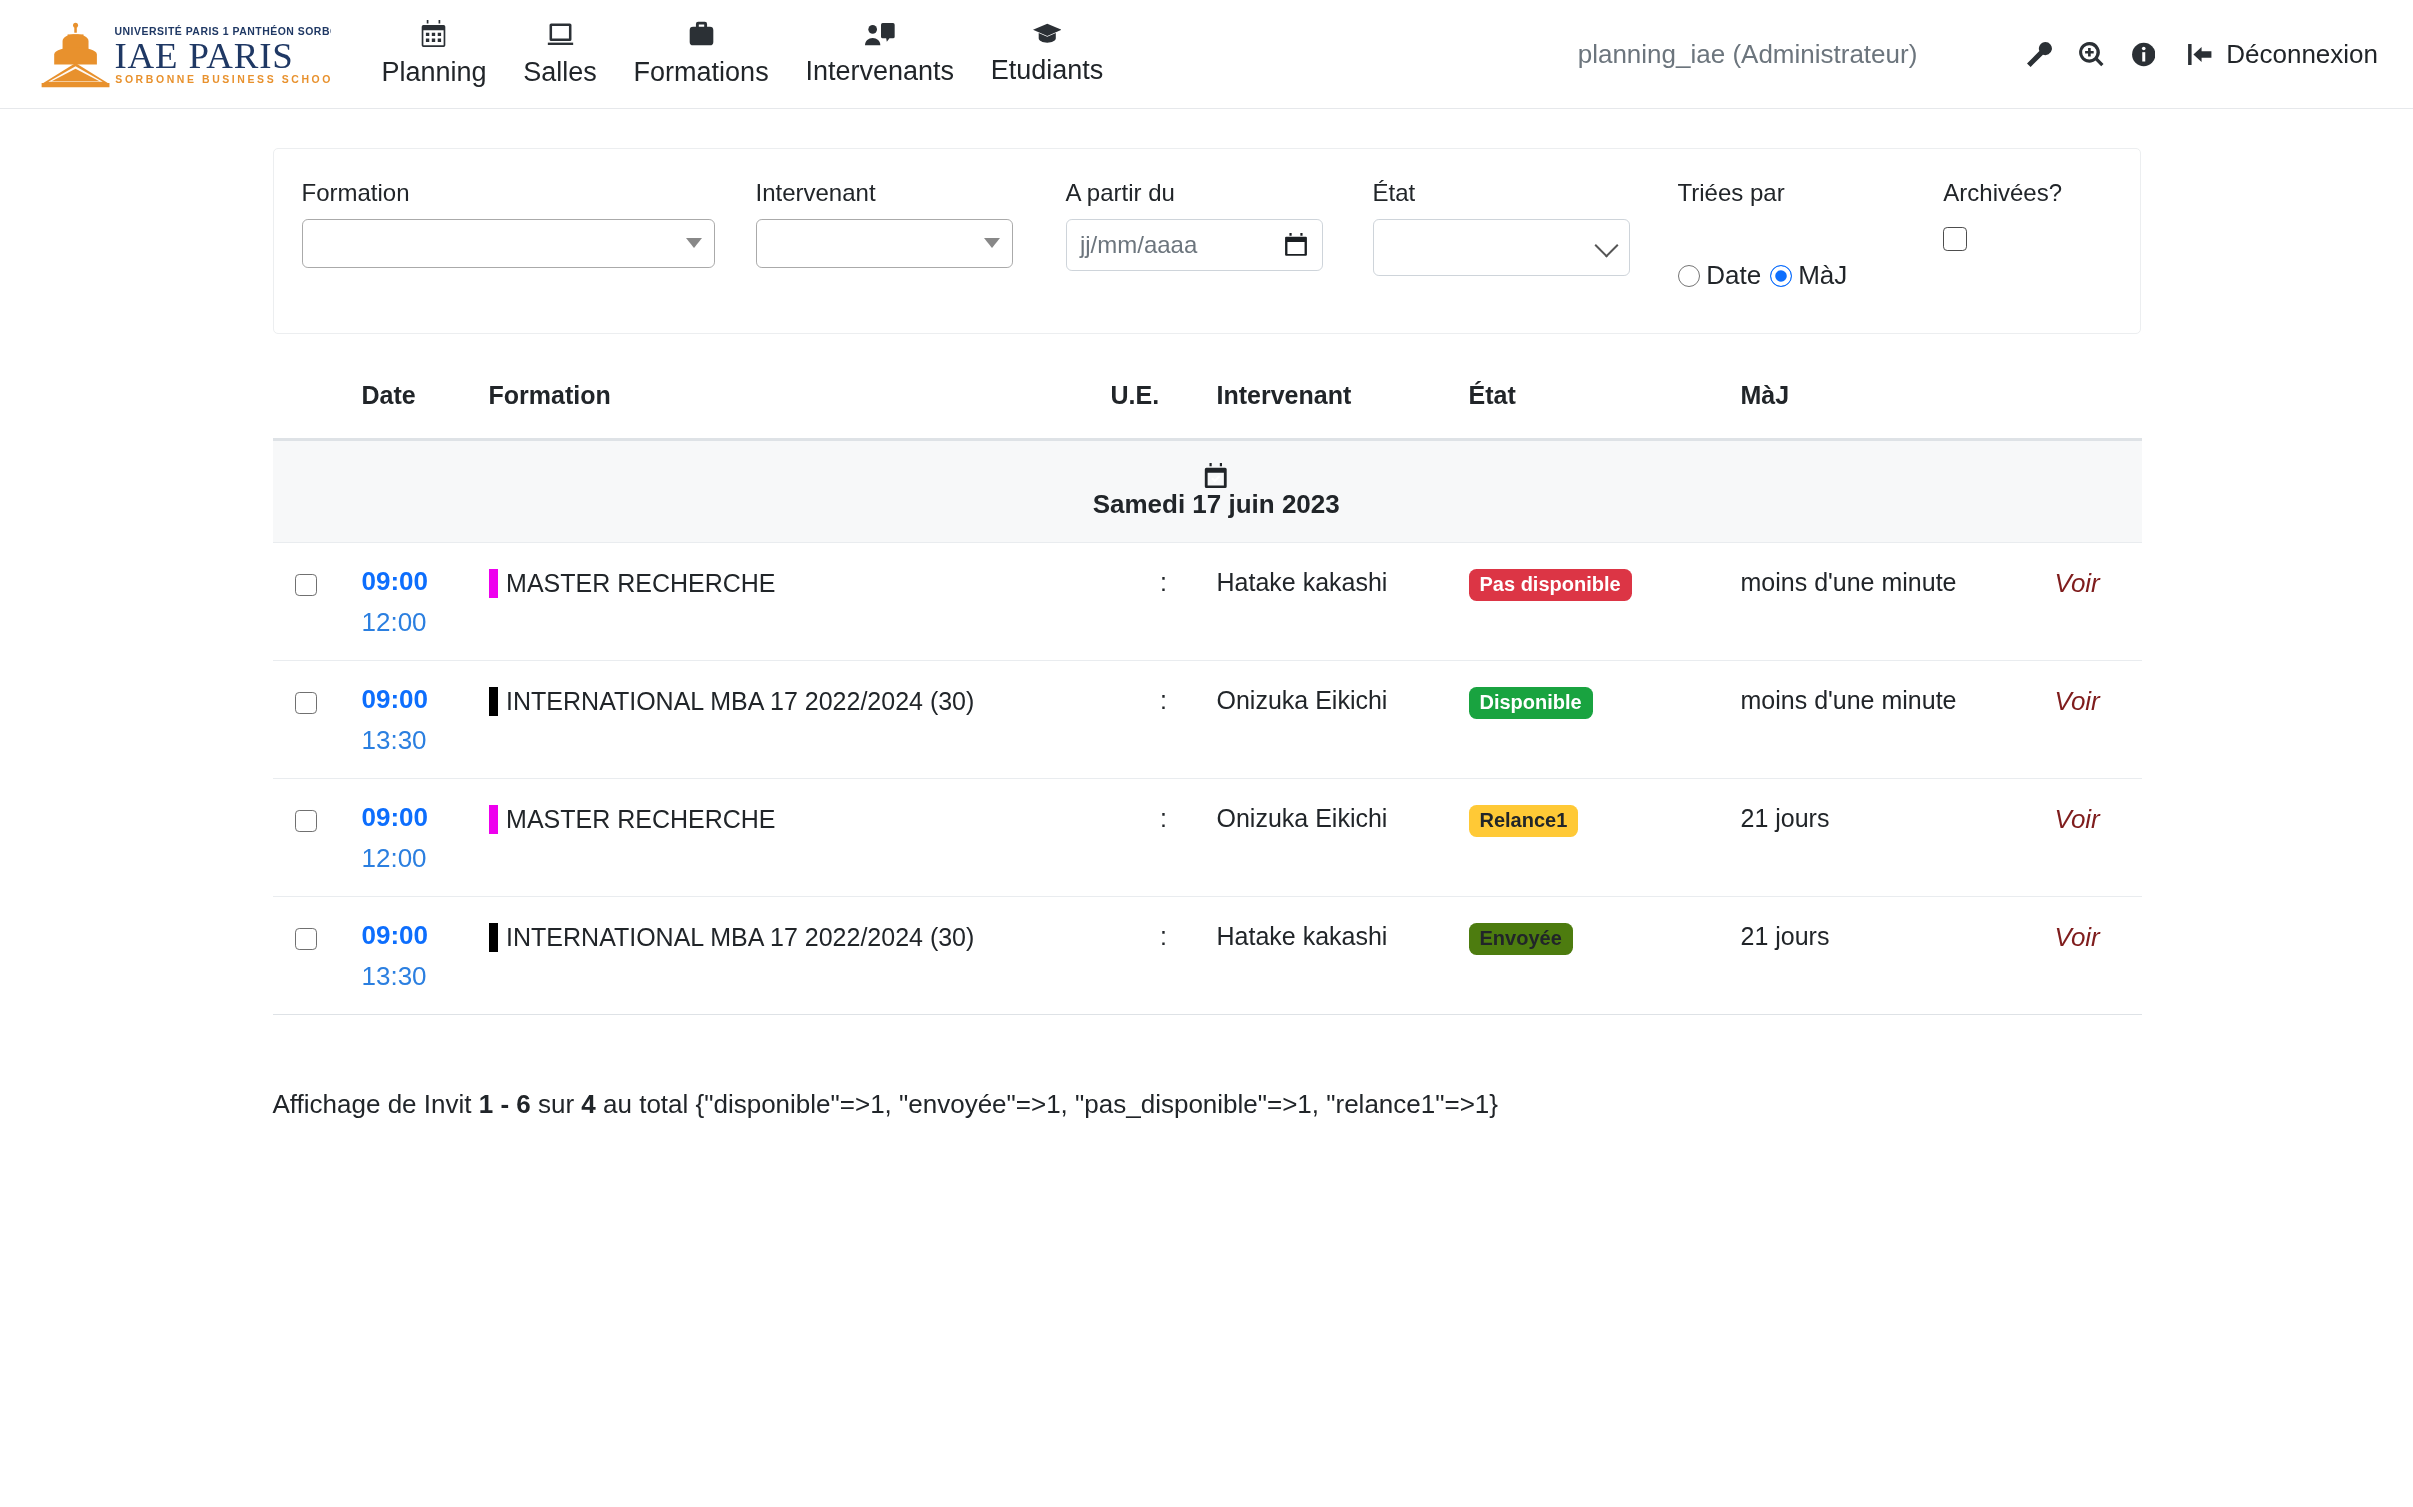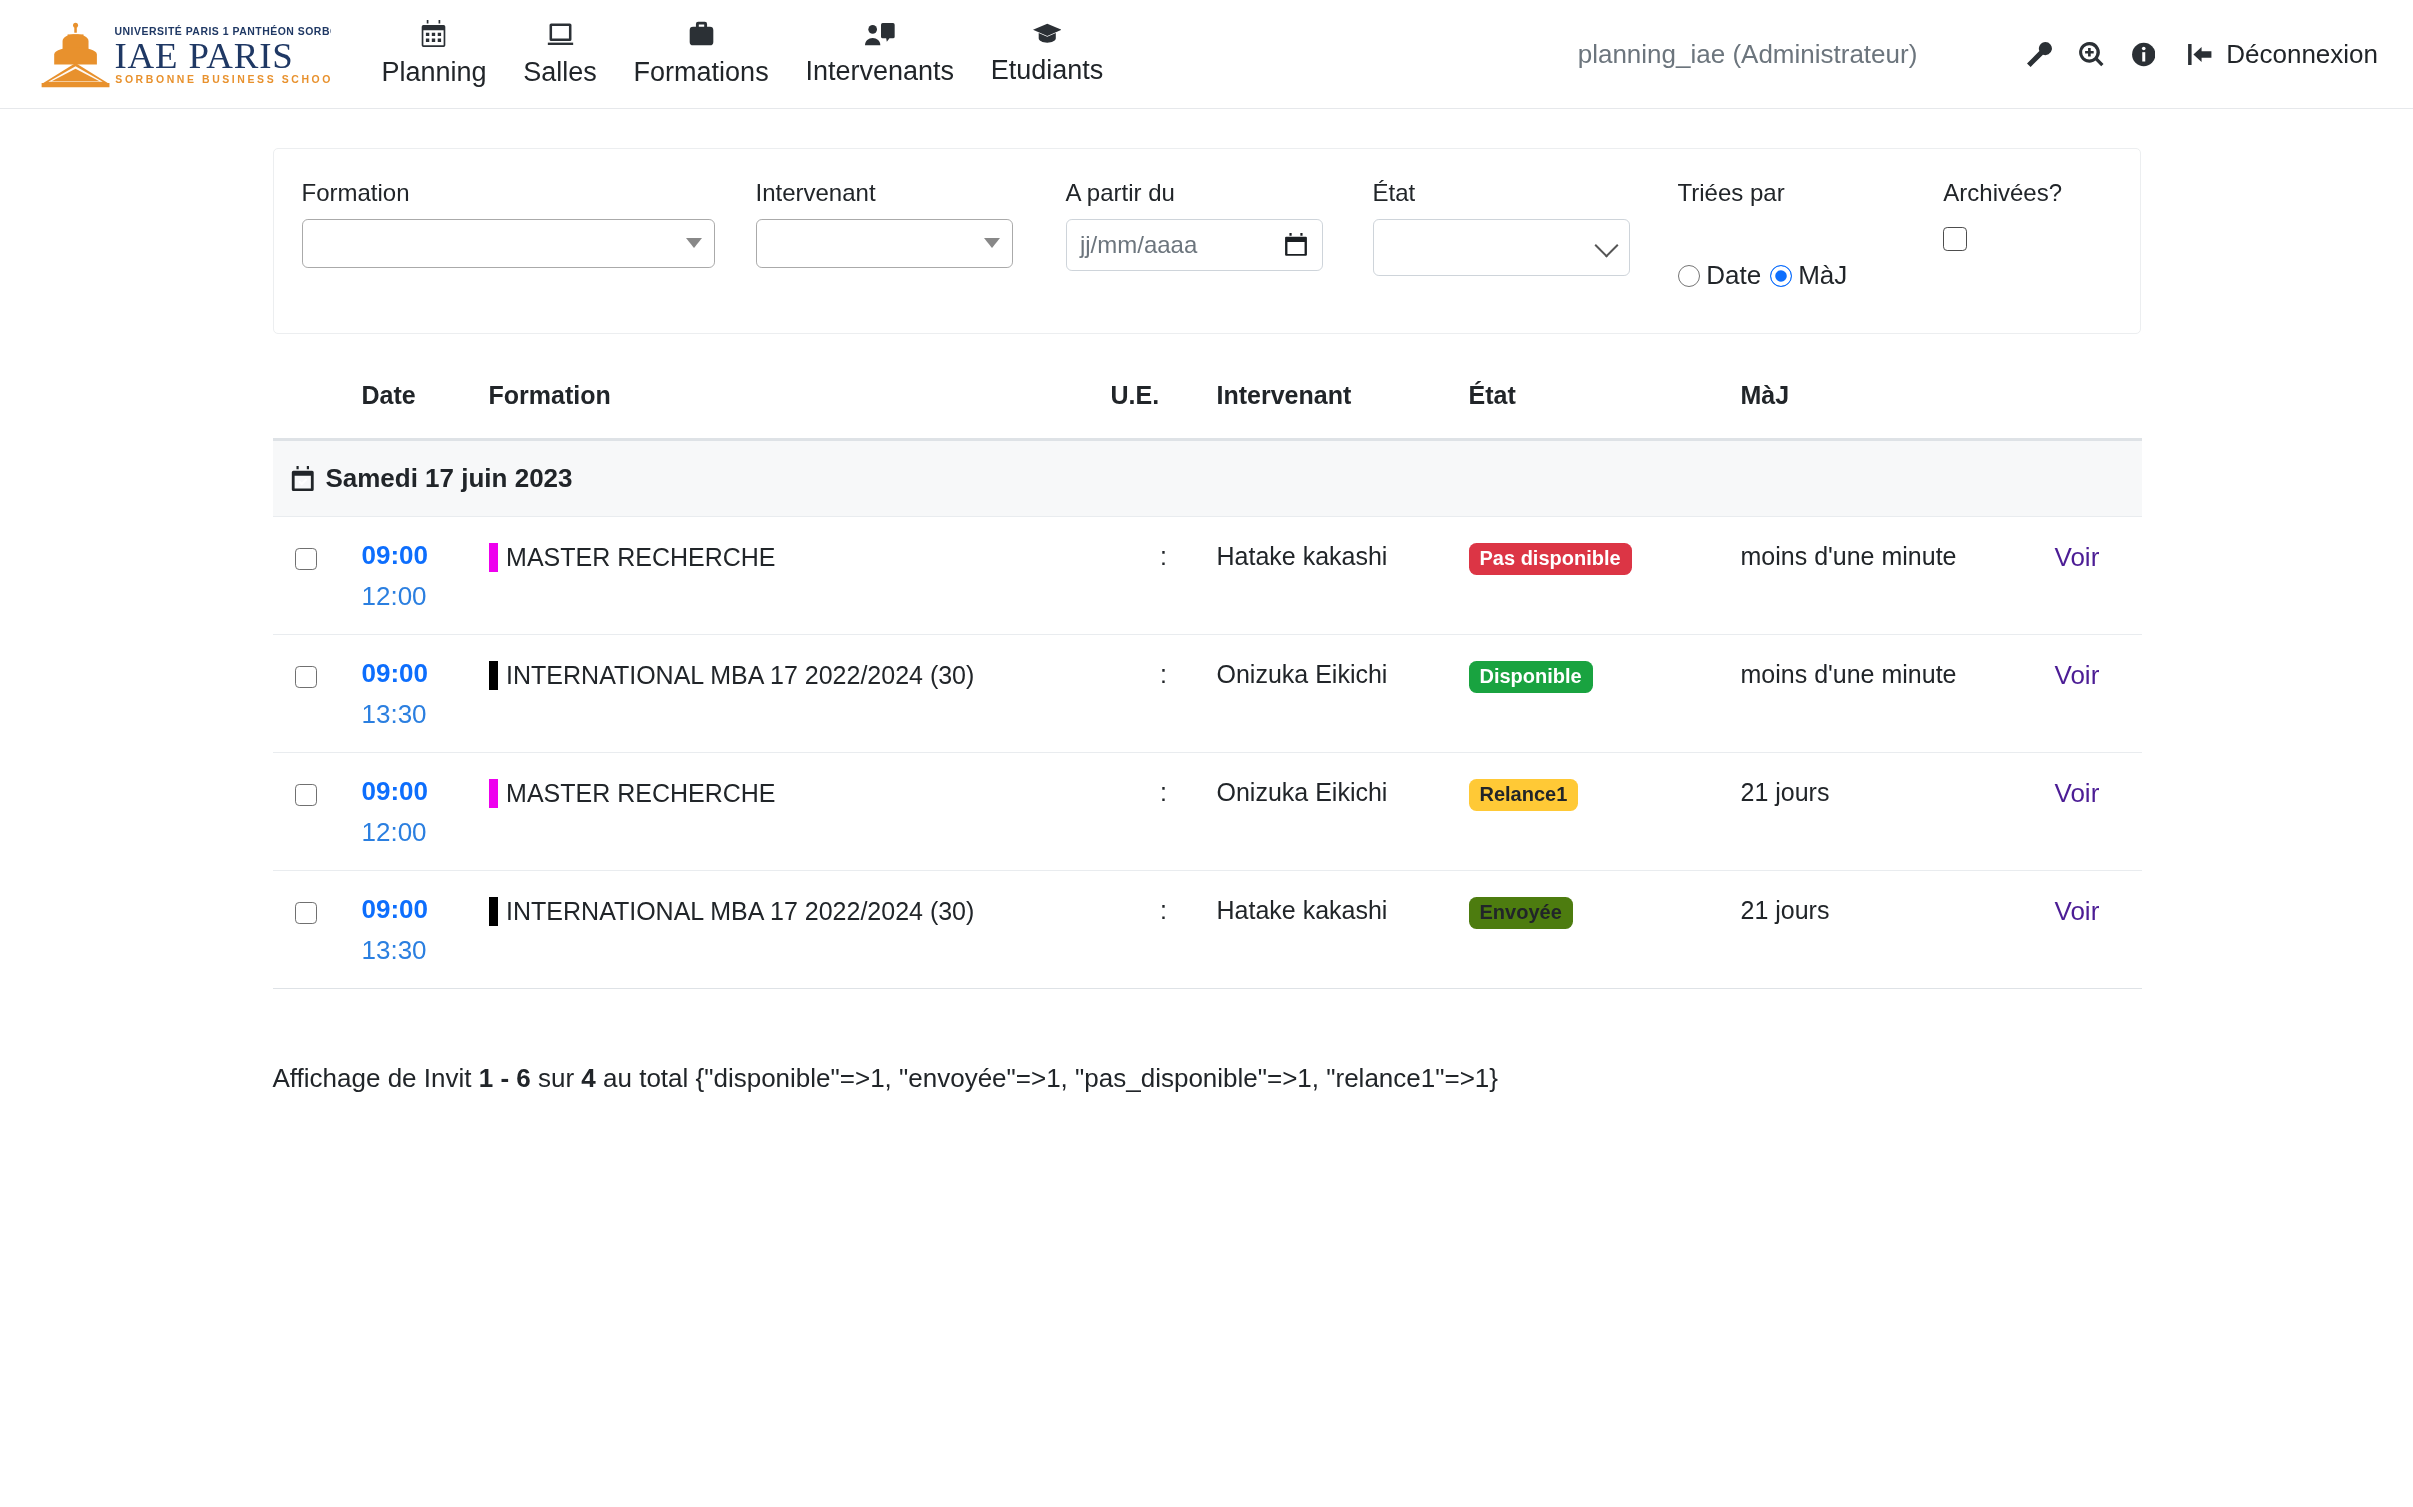--- a/index.html
+++ b/index.html
@@ -198,23 +198,24 @@
   col.c-etat  { width: 272px; }
   col.c-maj   { width: 314px; }
   col.c-act   { width: 87px; }
 
   tr.group-row td {
     background: #f7f8f9;
     padding: 22px 0 22px 0;
     border-bottom: 1.7px solid #e9ecef;
   }
   .group-label {
-    display: flex; align-items: center; gap: 11px;
+    display: flex; align-items: center; gap: 1px;
     font-size: 26px; font-weight: 700; color: #212529;
     padding-left: 18.4px;
+    flex-direction: column;
   }
   .group-label svg { fill: #212529; display: block; }
 
   tr.data-row td {
     padding: 25px 0 25px 0;
     border-bottom: 1.7px solid #e9ecef;
     vertical-align: top;
     font-size: 25px;
     color: #212529;
   }
@@ -254,21 +255,21 @@
     display: inline-block;
     padding: 5px 11px 6.7px 11px;
     border-radius: 7.5px;
     font-size: 20px;
     font-weight: 700;
     line-height: 1;
     white-space: nowrap;
   }
   .maj-cell { font-size: 26px; }
   .voir-link {
-    font-size: 26px; color: #4c1d95; text-decoration: none; cursor: pointer;
+    font-size: 26px; color: #7f1d1d; text-decoration: none; cursor: pointer; font-style: italic;
   }
 
   .footer-note {
     margin-top: 74px;
     font-size: 26px;
     color: #212529;
   }
   .footer-note b { font-weight: 700; }
 </style>
 </head>

